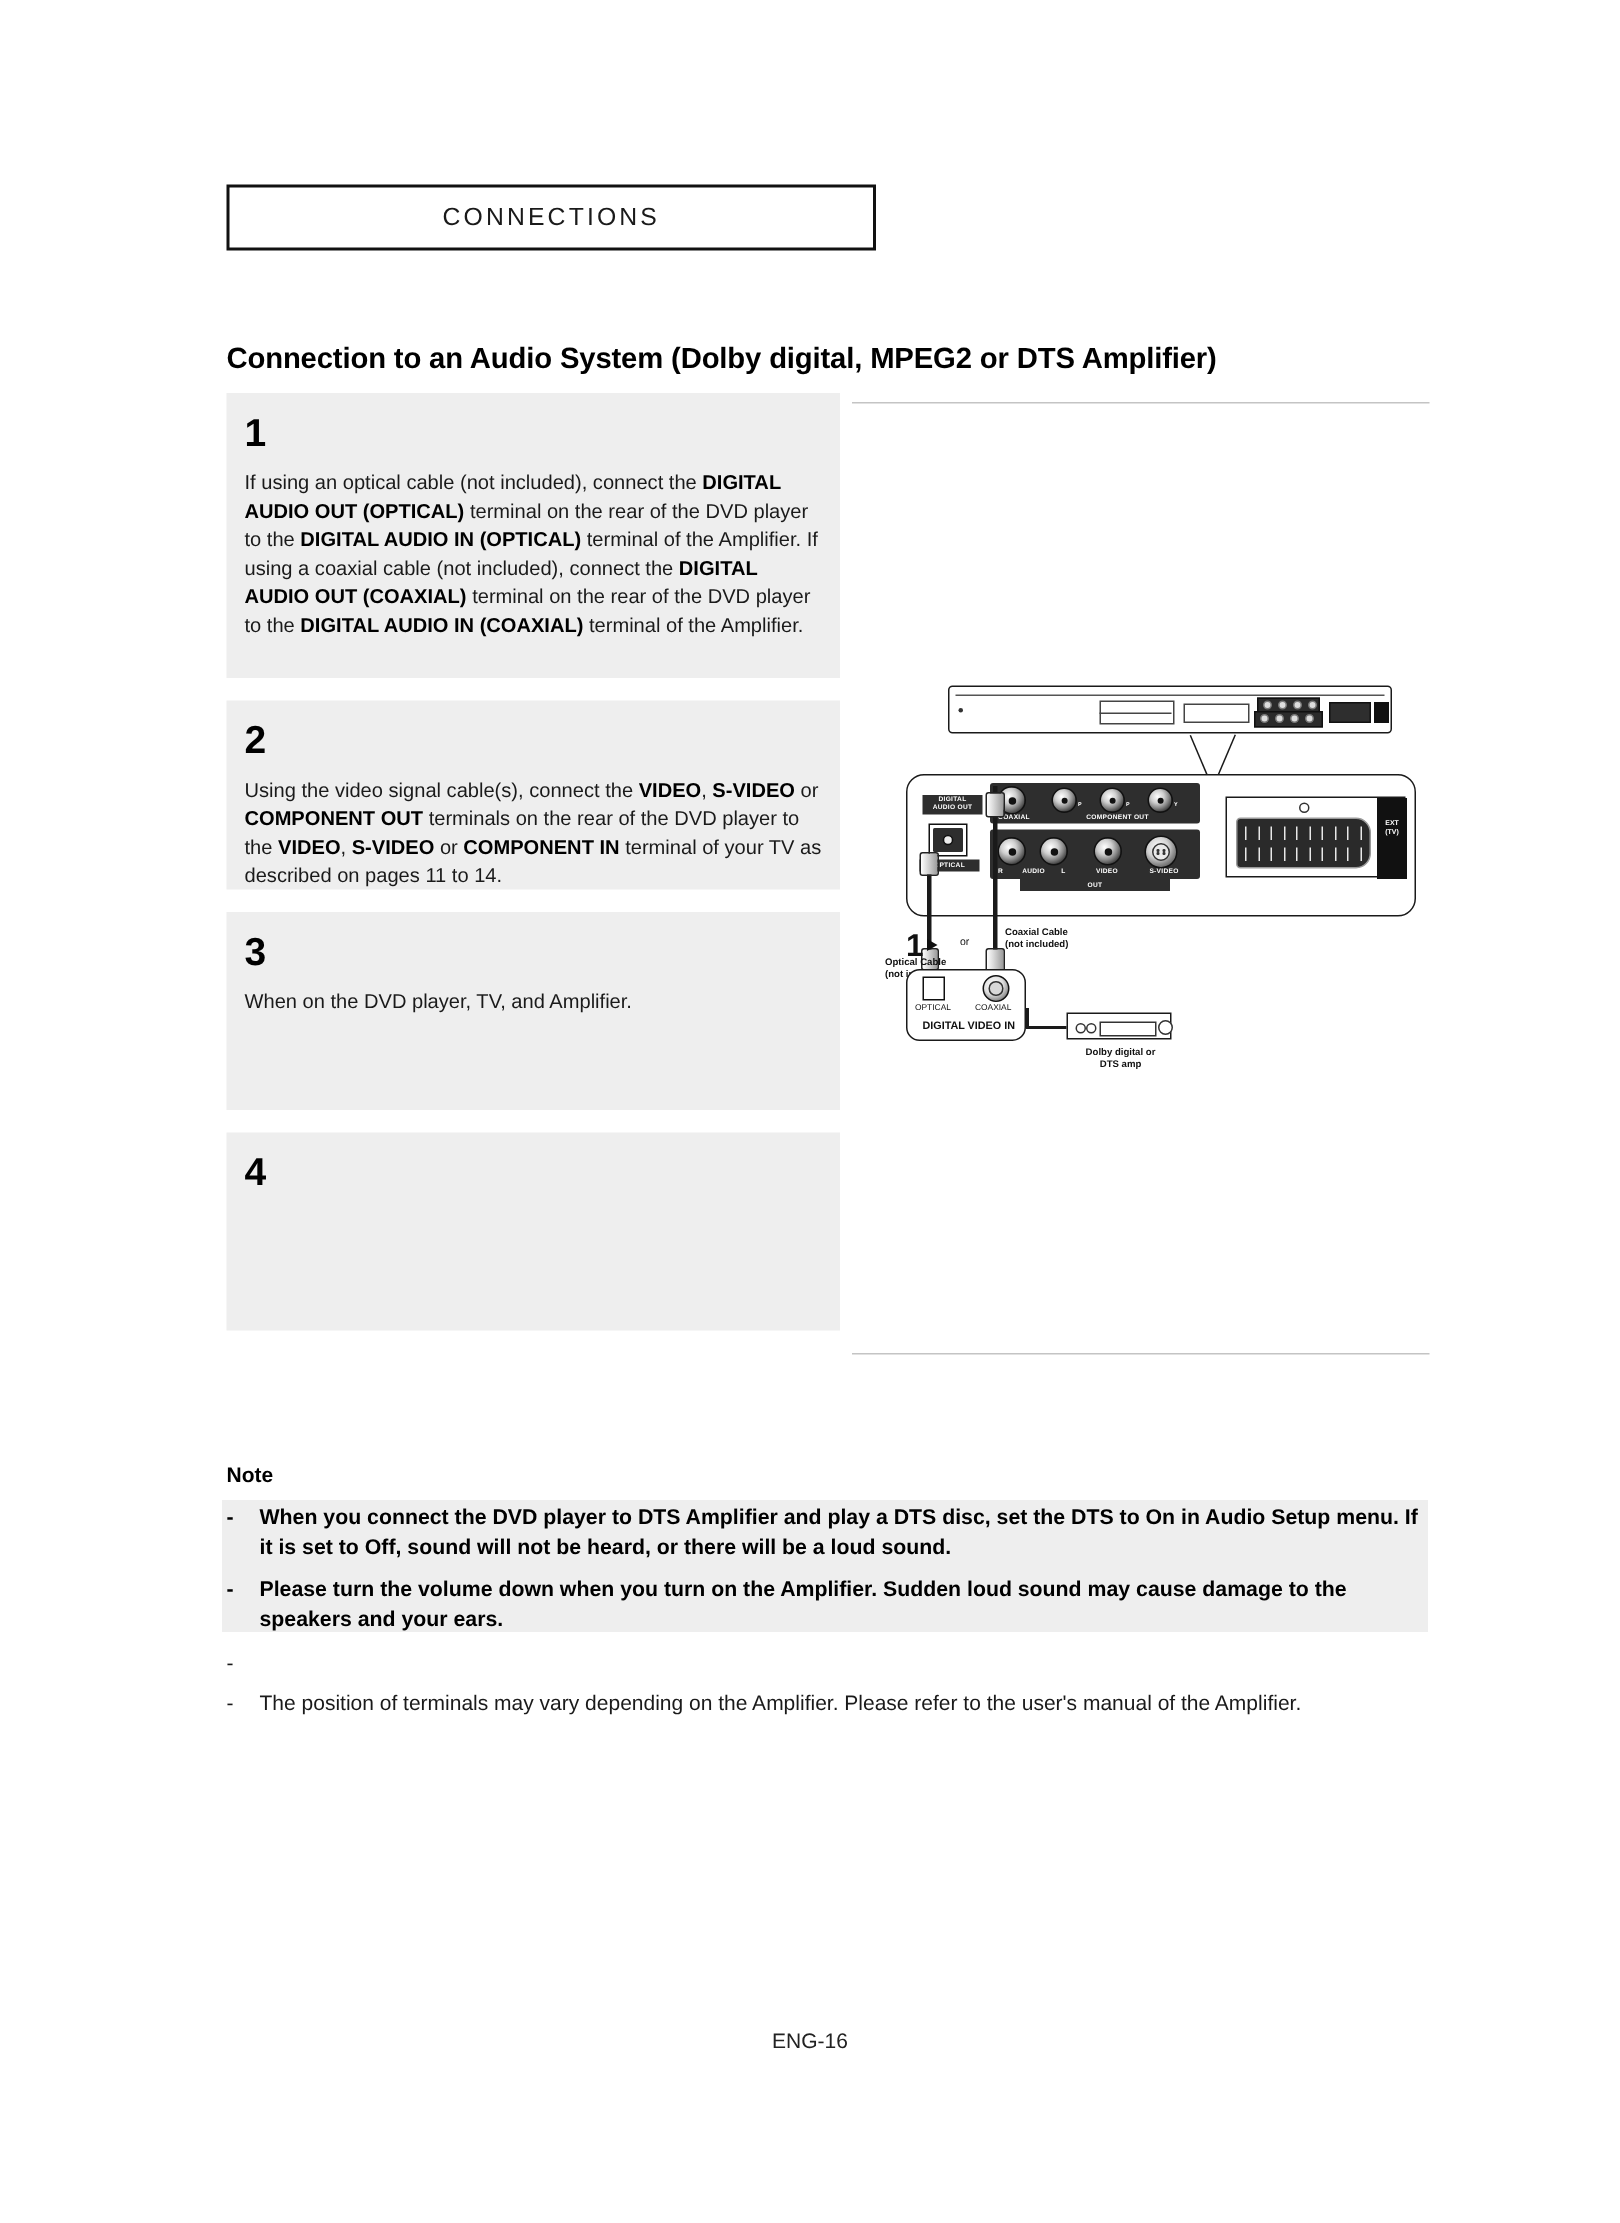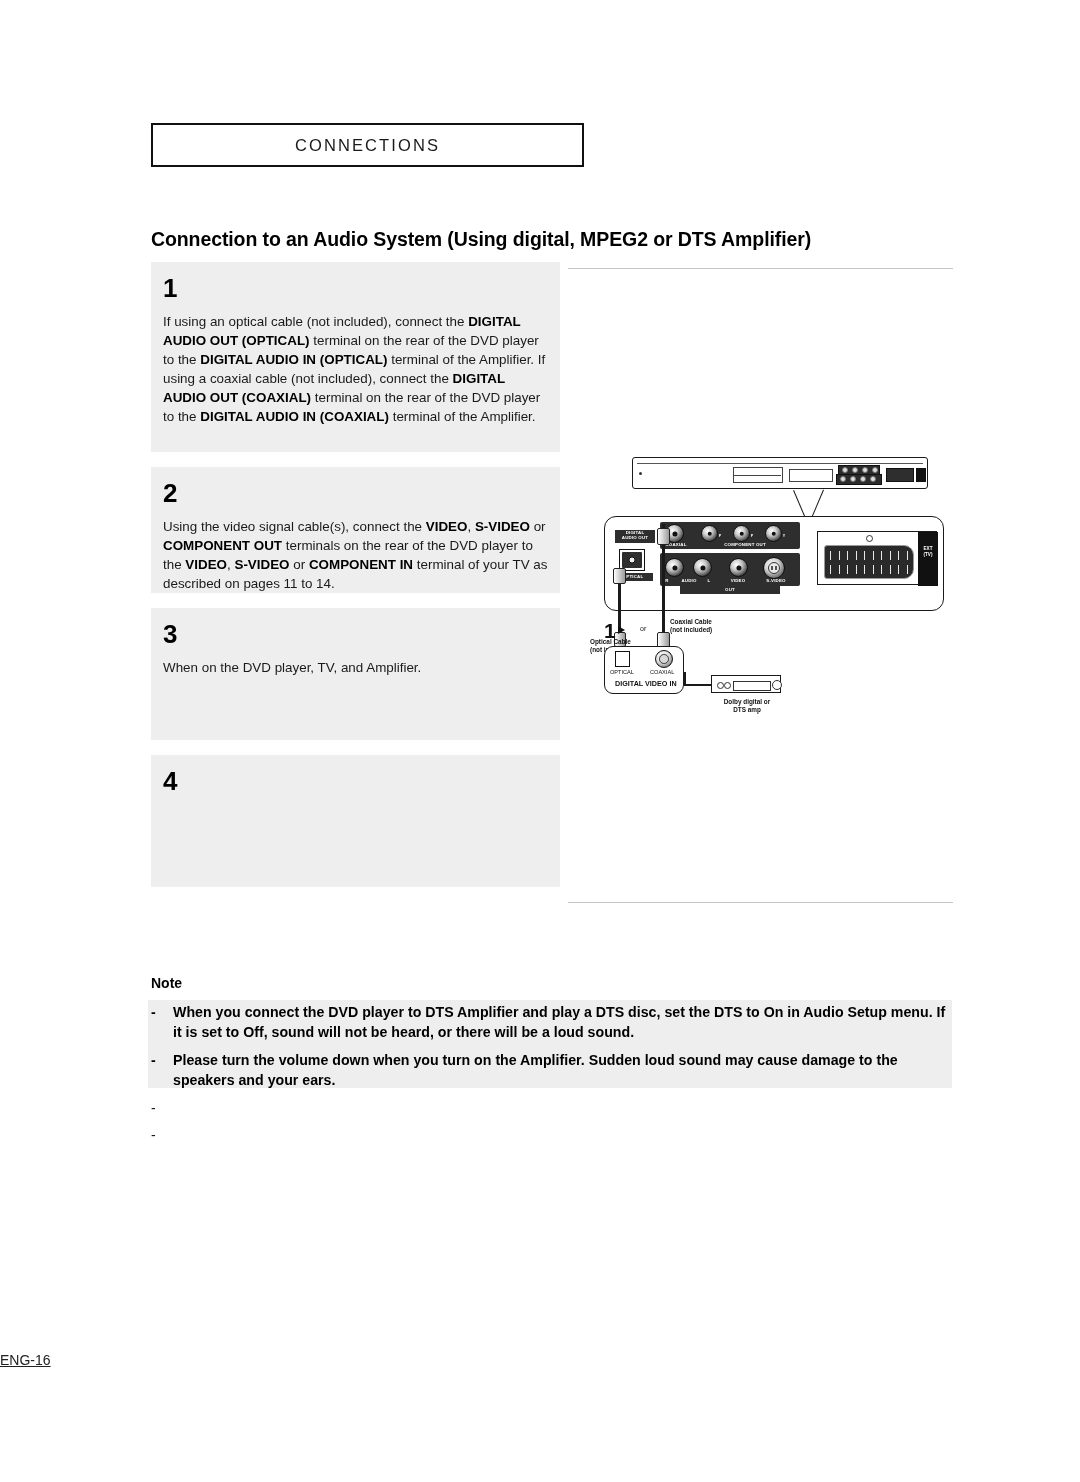--- a/index.html
+++ b/index.html
@@ -389,34 +389,33 @@
   }
   .note-item.bold { font-weight: bold; color: #000; }
   .note-item.plain { font-weight: normal; color: #1a1a1a; font-size: 14px; }
   .note-item.plain .note-dash { font-weight: normal; }
 
   .footer {
     position: absolute;
     left: 0;
     top: 1352px;
     width: 1080px;
-    text-align: left;
+    text-align: center;
     font-size: 14px;
     color: #222;
-    text-decoration: underline;
   }
 </style>
 </head>
 <body>
 
 <div class="chapter-box">
   <span class="chapter-title">CONNECTIONS</span>
 </div>
 
-<div class="page-title">Connection to an Audio System (Using digital, MPEG2 or DTS Amplifier)</div>
+<div class="page-title">Connection to an Audio System (Dolby digital, MPEG2 or DTS Amplifier)</div>
 
 <div class="rule rule-top"></div>
 <div class="rule rule-bottom"></div>
 
 <div class="steps">
 
   <div class="step s1">
     <div class="step-num">1</div>
     <div class="step-body">
       <span>If using an optical cable (not included), connect the </span><b>DIGITAL AUDIO OUT (OPTICAL)</b><span> terminal on the rear of the DVD player to the </span><b>DIGITAL AUDIO IN (OPTICAL)</b><span> terminal of the Amplifier.</span>
@@ -607,16 +606,17 @@
   </div>
   <div class="note-item bold">
     <span class="note-dash">-</span>
     <span>Please turn the volume down when you turn on the Amplifier. Sudden loud sound may cause damage to the speakers and your ears.</span>
   </div>
   <div class="note-item plain">
     <span class="note-dash">-</span>
   </div>
   <div class="note-item plain">
     <span class="note-dash">-</span>
+    <span>The position of terminals may vary depending on the Amplifier. Please refer to the user's manual of the Amplifier.</span>
   </div>
 </div>
 
 <div class="footer">ENG-16</div>
 
 </body></html>

